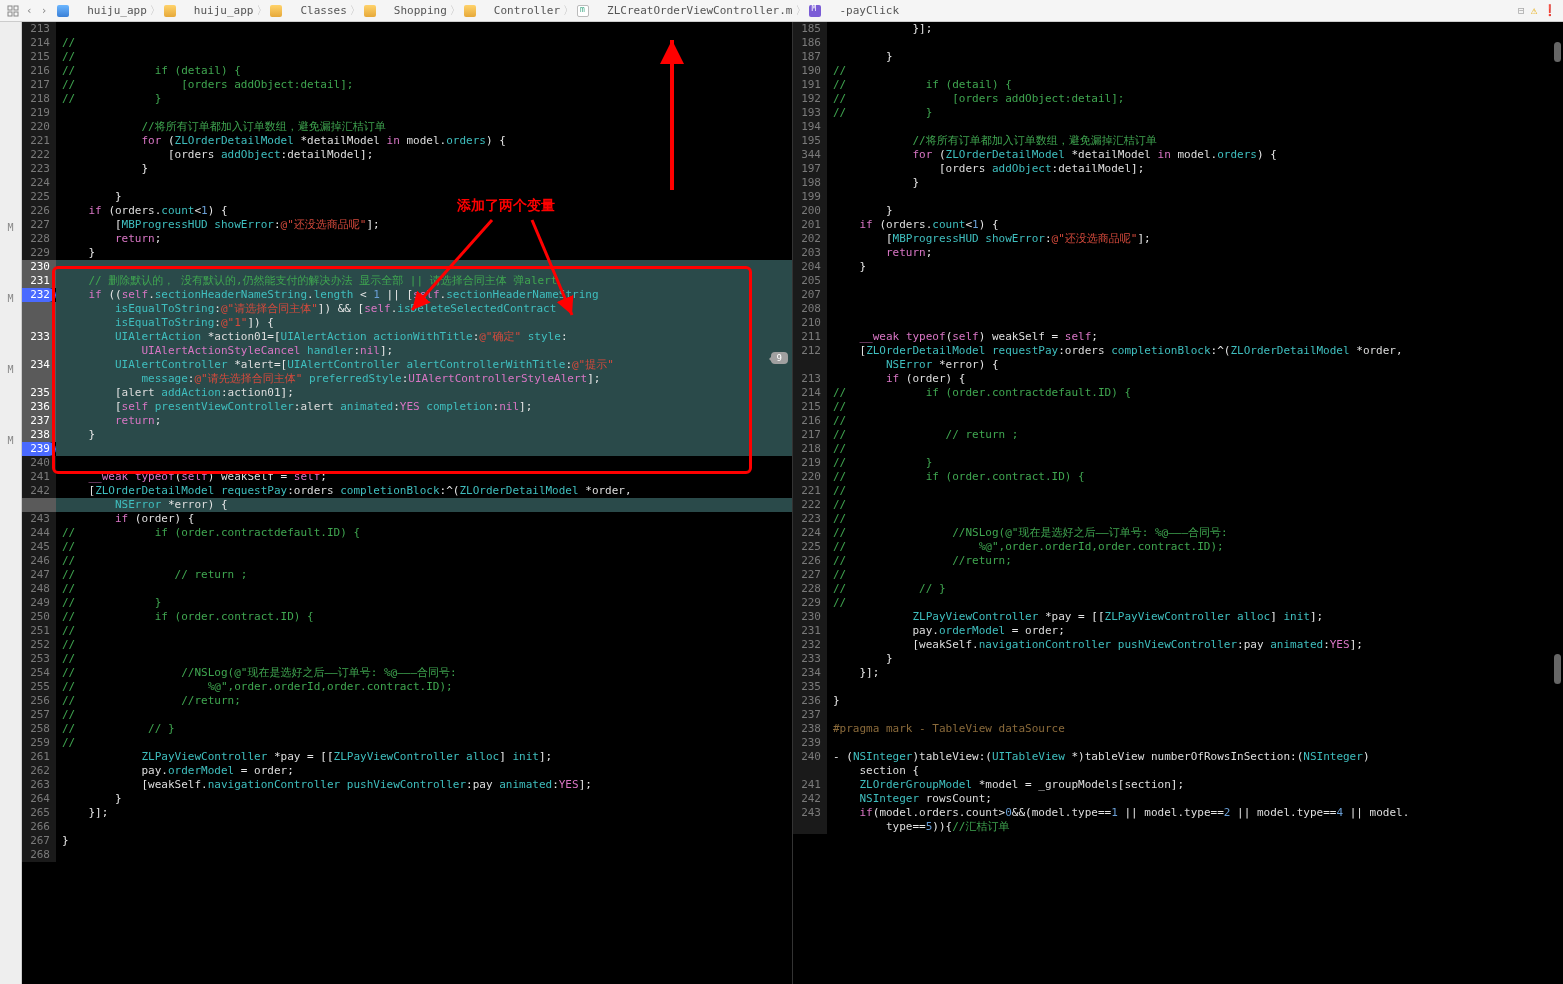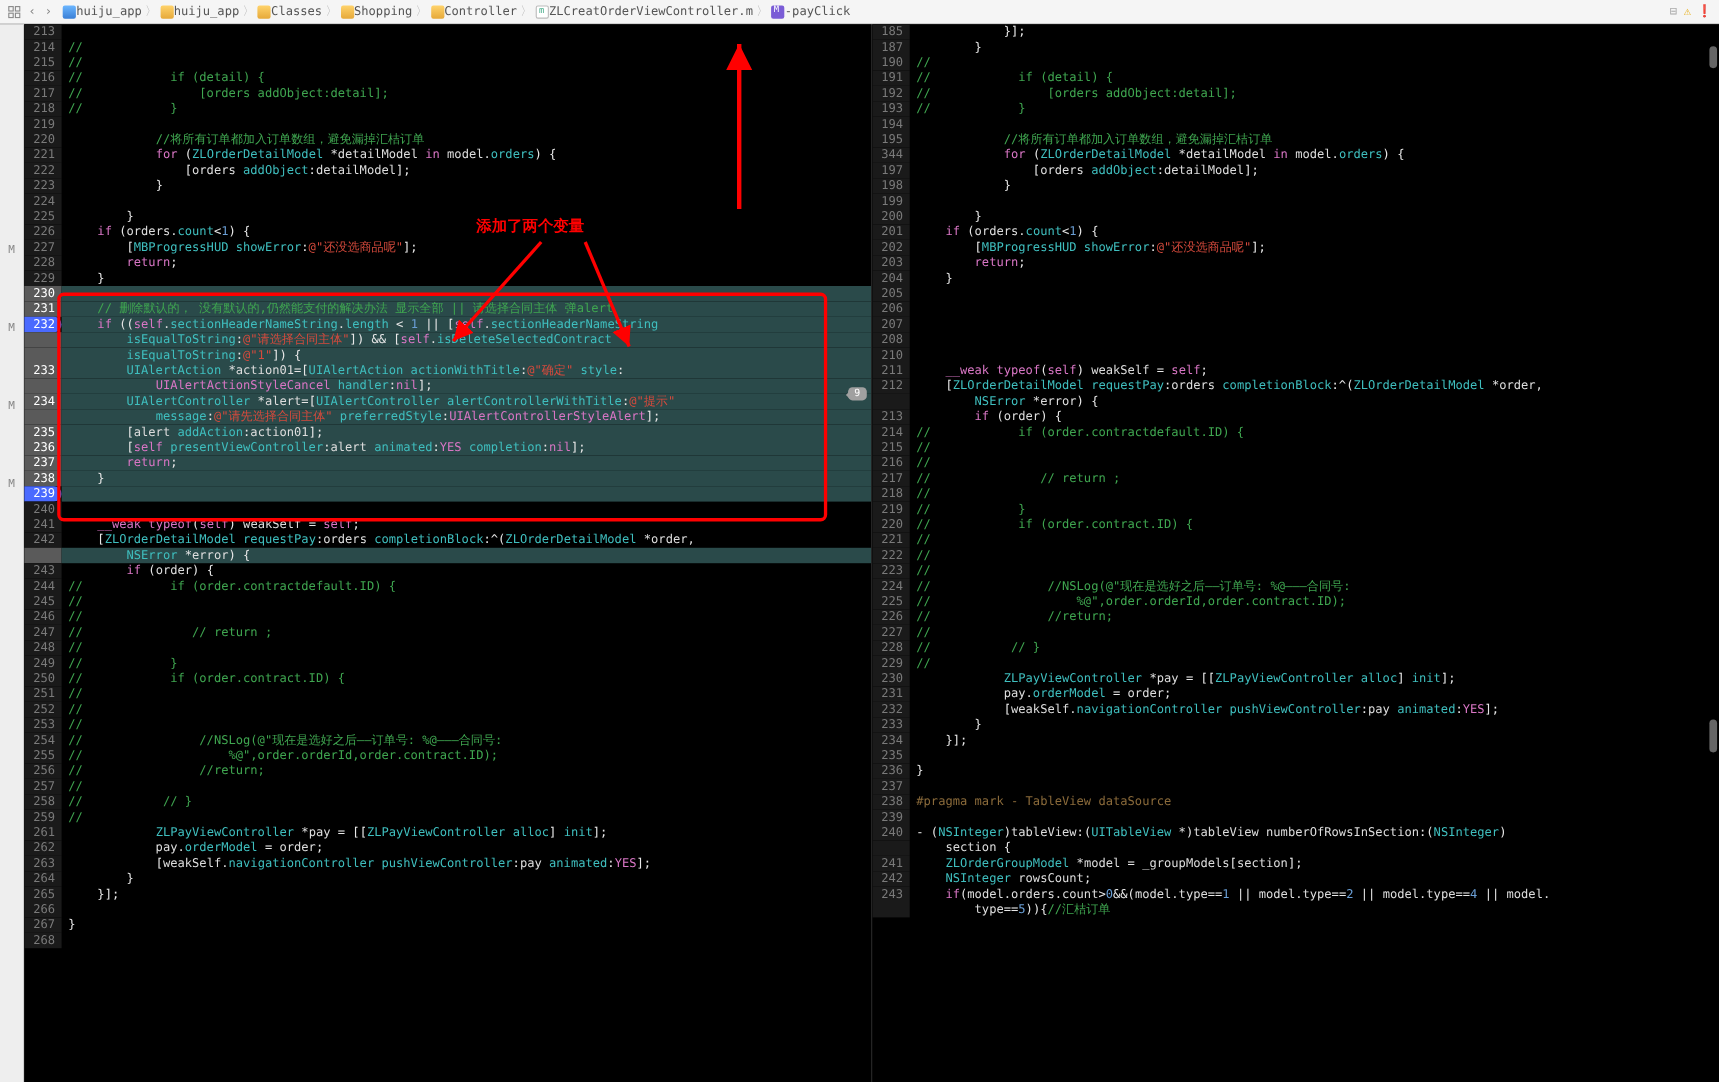--- a/index.html
+++ b/index.html
@@ -1,21 +1,21 @@
 <!DOCTYPE html>
 <html><head>
 <meta charset="utf-8">
 <style>
 *{margin:0;padding:0;box-sizing:border-box}
 body{font-family:Menlo,Monaco,Consolas,monospace;font-size:11px;background:#1a1a1a;color:#ddd;overflow:hidden;width:1563px;height:984px}
 .topbar{height:22px;background:#f5f5f5;border-bottom:1px solid #ccc;display:flex;align-items:center;padding:0 6px;gap:4px;color:#555;font-size:11px}
 .topbar .grid-icon{width:14px;height:14px;display:inline-flex;align-items:center;justify-content:center}
 .topbar .chev{color:#888;padding:0 2px;cursor:pointer}
 .bc{display:flex;align-items:center;gap:3px;margin-left:4px}
-.bc .item{display:flex;align-items:center;gap:0;cursor:pointer}
+.bc .item{display:flex;align-items:center;gap:18px;cursor:pointer}
 .bc .sep{color:#bbb}
 .bc .fi{width:12px;height:12px;display:inline-block}
 .fi-folder{background:linear-gradient(#ffd36b,#e6a93a);border-radius:2px}
 .fi-proj{background:linear-gradient(#6bb6ff,#3a7fd6);border-radius:2px}
 .fi-m{background:#fff;border:1px solid #bbb;border-radius:2px;position:relative}
 .fi-m::after{content:"m";position:absolute;font-size:8px;color:#4a8;left:2px;top:-1px}
 .fi-M{background:#7a5cd6;border-radius:2px;position:relative}
 .fi-M::after{content:"M";position:absolute;font-size:8px;color:#fff;left:2px;top:-1px}
 .topbar .right{margin-left:auto;display:flex;gap:6px;align-items:center}
 .warn{color:#e6a800}
@@ -190,45 +190,45 @@
           </marker>
         </defs>
         <line x1="90" y1="10" x2="10" y2="100" stroke="#ff0000" stroke-width="3" marker-end="url(#ah1)"></line>
       </svg>
     <svg class="arrow" style="left:505px;top:188px" width="80" height="120">
         <line x1="5" y1="10" x2="45" y2="105" stroke="#ff0000" stroke-width="3" marker-end="url(#ah1)"></line>
       </svg>
     <svg class="arrow" style="left:610px;top:8px" width="80" height="170">
         <line x1="40" y1="160" x2="40" y2="10" stroke="#ff0000" stroke-width="4" marker-end="url(#ah1)"></line>
       </svg>
-    <div class="anno" style="left:411px;top:175px">添加了两个变量</div>
+    <div class="anno" style="left:435px;top:175px">添加了两个变量</div>
     <div class="ptr" style="top:330px">9</div>
   </div>
   <div class="divider"></div>
   <div class="pane">
     <div class="code" id="right-code">
         <div class="line"><div class="gut">185</div><div class="txt">            <span class="c-op">}];</span></div></div>
+        <div class="line"><div class="gut">186</div><div class="txt">&nbsp;</div></div>
         <div class="line"><div class="gut">187</div><div class="txt">        <span class="c-op">}</span></div></div>
         <div class="line"><div class="gut">190</div><div class="txt"><span class="c-cmt">//</span></div></div>
         <div class="line"><div class="gut">191</div><div class="txt"><span class="c-cmt">//            if (detail) {</span></div></div>
         <div class="line"><div class="gut">192</div><div class="txt"><span class="c-cmt">//                [orders addObject:detail];</span></div></div>
         <div class="line"><div class="gut">193</div><div class="txt"><span class="c-cmt">//            }</span></div></div>
         <div class="line"><div class="gut">194</div><div class="txt">&nbsp;</div></div>
         <div class="line"><div class="gut">195</div><div class="txt">            <span class="c-cmt">//将所有订单都加入订单数组，避免漏掉汇桔订单</span></div></div>
         <div class="line"><div class="gut">344</div><div class="txt">            <span class="c-kw">for</span> <span class="c-op">(</span><span class="c-typ">ZLOrderDetailModel</span> <span class="c-op">*</span>detailModel <span class="c-kw">in</span> model.<span class="c-prop">orders</span><span class="c-op">) {</span></div></div>
         <div class="line"><div class="gut">197</div><div class="txt">                <span class="c-op">[</span>orders <span class="c-fn">addObject</span><span class="c-op">:</span>detailModel<span class="c-op">];</span></div></div>
         <div class="line"><div class="gut">198</div><div class="txt">            <span class="c-op">}</span></div></div>
         <div class="line"><div class="gut">199</div><div class="txt">&nbsp;</div></div>
         <div class="line"><div class="gut">200</div><div class="txt">        <span class="c-op">}</span></div></div>
         <div class="line"><div class="gut">201</div><div class="txt">    <span class="c-kw">if</span> <span class="c-op">(</span>orders.<span class="c-prop">count</span><span class="c-op">&lt;</span><span class="c-num">1</span><span class="c-op">) {</span></div></div>
         <div class="line"><div class="gut">202</div><div class="txt">        <span class="c-op">[</span><span class="c-typ">MBProgressHUD</span> <span class="c-fn">showError</span><span class="c-op">:</span><span class="c-str">@"还没选商品呢"</span><span class="c-op">];</span></div></div>
         <div class="line"><div class="gut">203</div><div class="txt">        <span class="c-kw">return</span><span class="c-op">;</span></div></div>
         <div class="line"><div class="gut">204</div><div class="txt">    <span class="c-op">}</span></div></div>
         <div class="line"><div class="gut">205</div><div class="txt">&nbsp;</div></div>
-        <div class="line"><div class="gut">206</div><div class="txt">&nbsp;</div></div>
         <div class="line"><div class="gut">207</div><div class="txt">&nbsp;</div></div>
         <div class="line"><div class="gut">208</div><div class="txt">&nbsp;</div></div>
         <div class="line"><div class="gut">210</div><div class="txt">&nbsp;</div></div>
         <div class="line"><div class="gut">211</div><div class="txt">    <span class="c-kw">__weak</span> <span class="c-kw">typeof</span><span class="c-op">(</span><span class="c-kw">self</span><span class="c-op">)</span> weakSelf <span class="c-op">=</span> <span class="c-kw">self</span><span class="c-op">;</span></div></div>
         <div class="line"><div class="gut">212</div><div class="txt">    <span class="c-op">[</span><span class="c-typ">ZLOrderDetailModel</span> <span class="c-fn">requestPay</span><span class="c-op">:</span>orders <span class="c-fn">completionBlock</span><span class="c-op">:^(</span><span class="c-typ">ZLOrderDetailModel</span> <span class="c-op">*</span>order,</div></div>
         <div class="line"><div class="gut"></div><div class="txt">        <span class="c-typ">NSError</span> <span class="c-op">*</span>error<span class="c-op">) {</span></div></div>
         <div class="line"><div class="gut">213</div><div class="txt">        <span class="c-kw">if</span> <span class="c-op">(</span>order<span class="c-op">) {</span></div></div>
         <div class="line"><div class="gut">214</div><div class="txt"><span class="c-cmt">//            if (order.contractdefault.ID) {</span></div></div>
         <div class="line"><div class="gut">215</div><div class="txt"><span class="c-cmt">//</span></div></div>
         <div class="line"><div class="gut">216</div><div class="txt"><span class="c-cmt">//</span></div></div>

